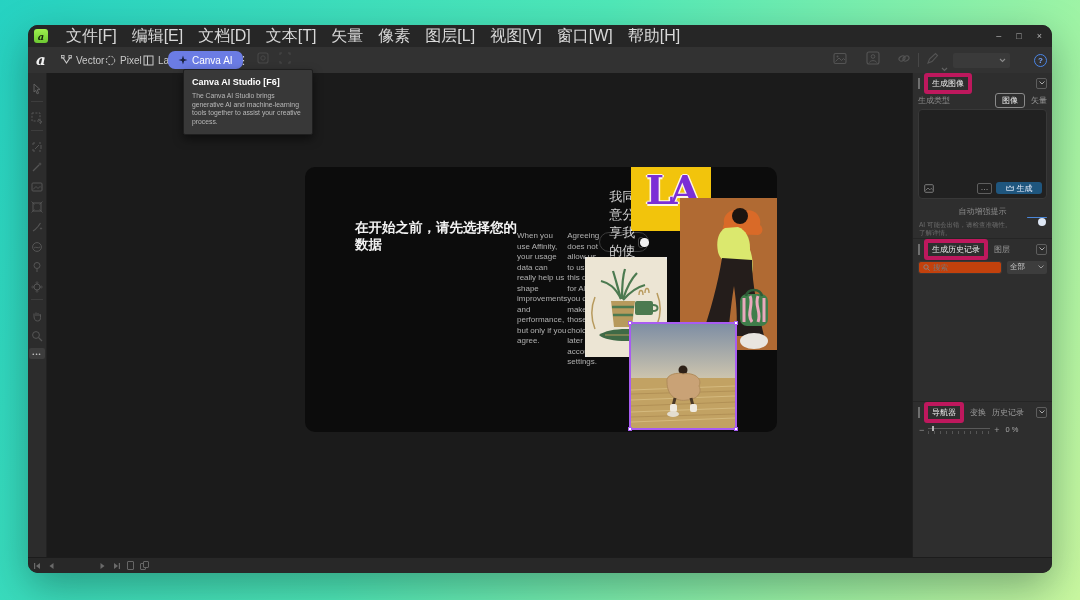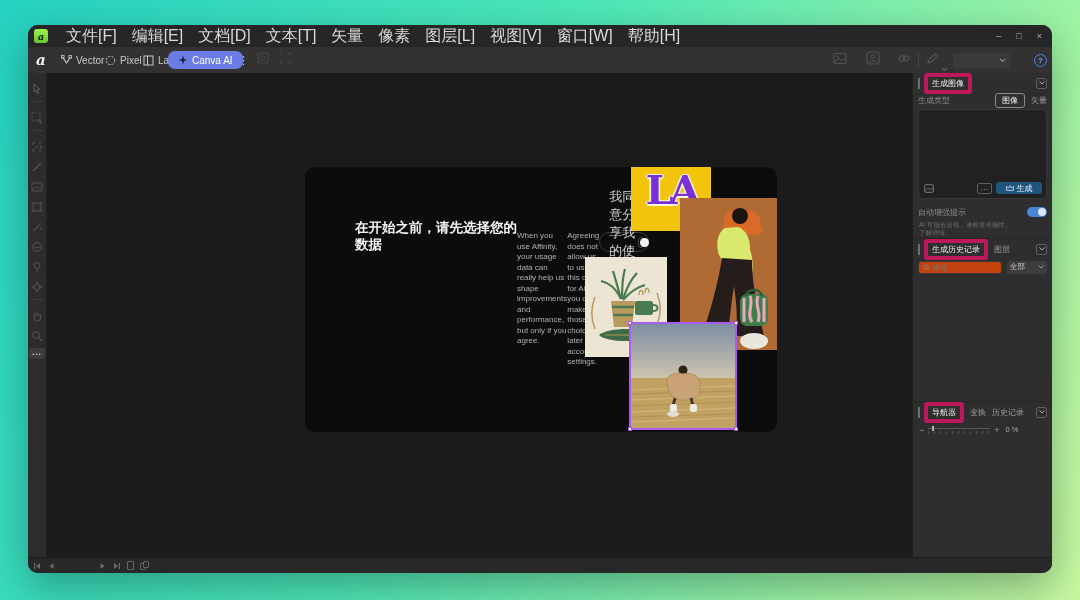--- a/index.html
+++ b/index.html
@@ -207,20 +207,24 @@
         </svg>
     </div>
     <div class="tb-drop" style="left:925px;">
       <svg width="7" height="5" viewBox="0 0 7 5">
           <path d="M1,1 L3.5,3.5 L6,1" fill="none" stroke="#8a8a8a" stroke-width="1.1"></path>
         </svg>
     </div>
     <div class="help" style="left:1006px;">?</div>
   </div>
 
+  <div class="tooltip">
+    <h4>Canva AI Studio [F6]</h4>
+    <p>The Canva AI Studio brings generative AI and machine-learning tools together to assist your creative process.</p>
+  </div>
 
   <div class="rail">
     <div class="ic"><svg width="12" height="12" viewBox="0 0 12 12">
           <path d="M3,1 L9,6.5 L6.2,6.8 L7.6,10.2 L6.1,10.8 L4.8,7.4 L3,9 Z" fill="none" stroke="#8b8b8b" stroke-width="1"></path>
         </svg></div>
     <div class="div"></div>
     <div class="ic"><svg width="12" height="12" viewBox="0 0 12 12">
           <rect x="1" y="1" width="8" height="8" fill="none" stroke="#777" stroke-width="1" stroke-dasharray="2 1.4"></rect>
           <path d="M7,7 L11,10 L8.8,10.2 L9.6,12" fill="none" stroke="#777" stroke-width="1"></path>
         </svg></div>
@@ -396,21 +400,21 @@
         <div class="dots-chip">…</div>
         <div class="btn-generate">
           <svg width="8" height="6" viewBox="0 0 8 6">
               <path d="M0.6,5.4 L0.6,1.4 L2.5,3 L4,0.7 L5.5,3 L7.4,1.4 L7.4,5.4 Z" fill="none" stroke="#dce6f5" stroke-width="0.8"></path>
             </svg>
           <span>生成</span>
         </div>
       </div>
     </div>
 
-    <div class="prow" style="top:133px; height:12px;">
+    <div class="prow" style="top:133px; height:12px;flex-direction:column;">
       <span class="lbl">自动增强提示</span>
       <div class="tgl-on">
           <i></i>
         </div>
     </div>
 
     <div class="disc">
       <div>AI 可能会出错，请检查准确性。</div>
       <div>了解详情。</div>
     </div>

